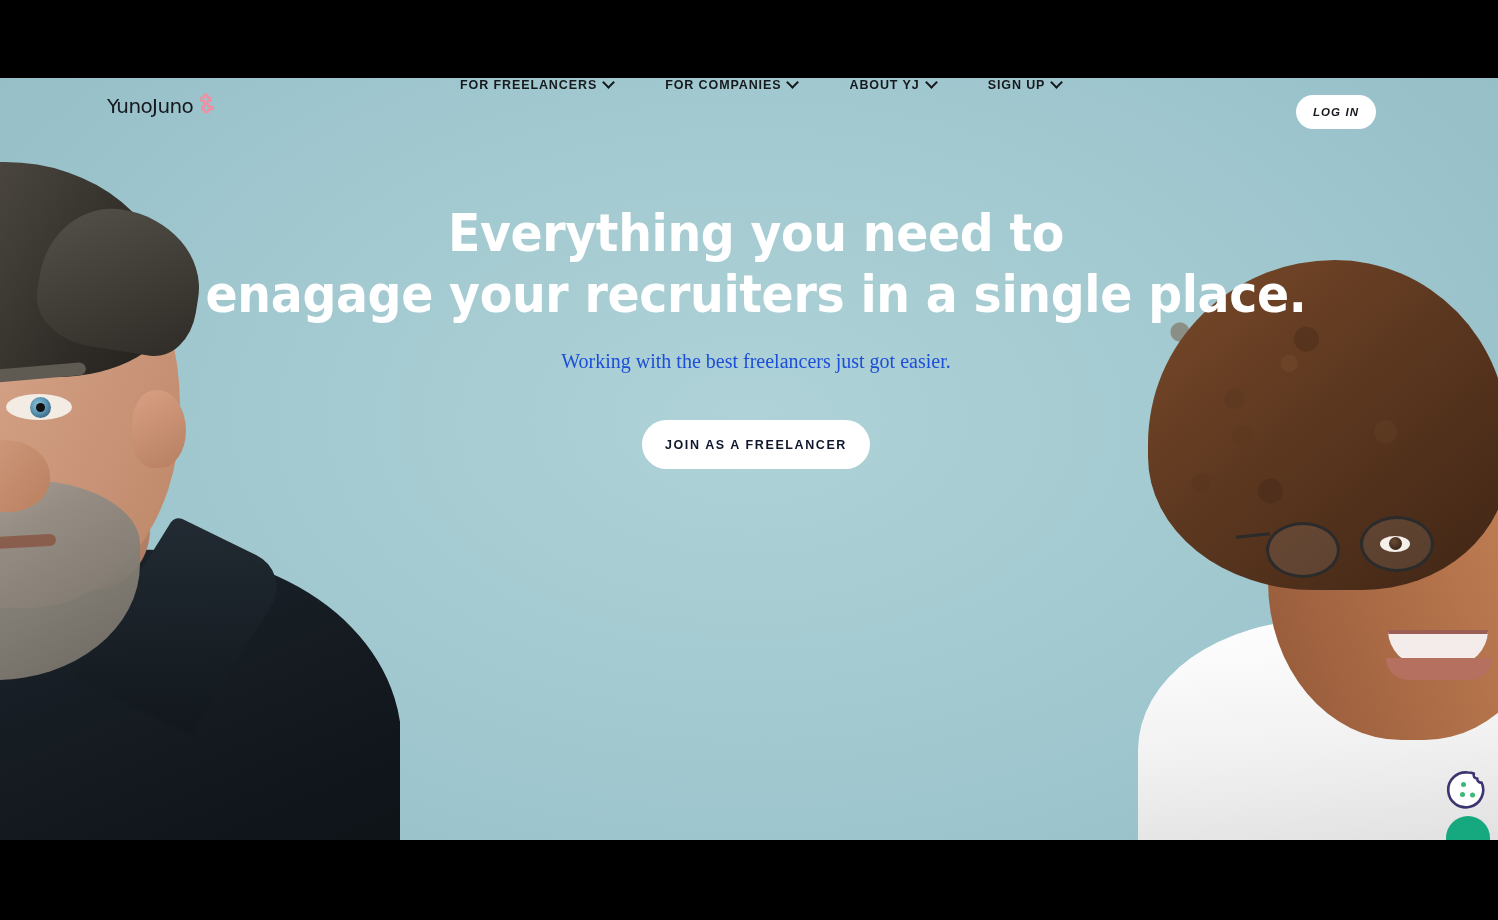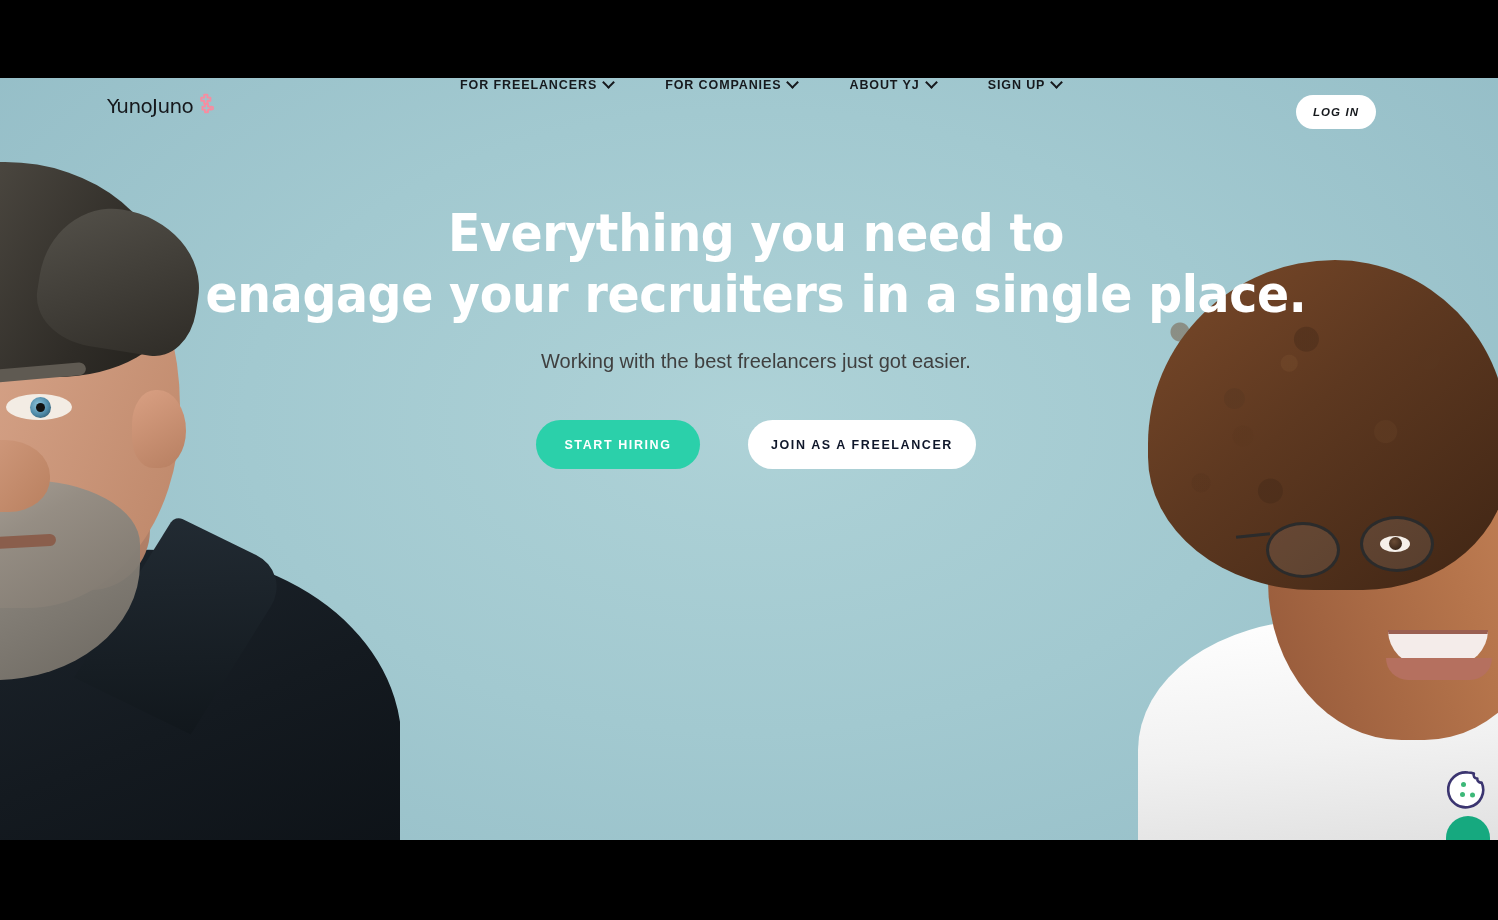--- a/index.html
+++ b/index.html
@@ -382,22 +382,23 @@
     line-height: 61px;
     color: #ffffff;
     letter-spacing: -0.4px;
     transform: scaleX(0.93);
   }
   .headline .l2 { display: block; }
   .subhead {
     margin-top: 23px;
     font-size: 20px;
     line-height: 26px;
-    color: #404040;
+    color: #1d4ed8;
     font-weight: 400;
+    font-family: Liberation Serif, serif;
   }
   .cta-row {
     margin-top: 46px;
     display: flex;
     justify-content: center;
     align-items: center;
     gap: 48px;
   }
   .btn {
     border: none;
@@ -525,21 +526,20 @@
     </div>
 
     <div class="hero-content">
       <h1 class="headline">
         <span>Everything you need to</span>
         <span class="l2">enagage your recruiters in a single place.</span>
       </h1>
       <p class="subhead">Working with the best freelancers just got easier.</p>
 
       <div class="cta-row">
-        <button class="btn btn-primary">START HIRING</button>
         <button class="btn btn-secondary">JOIN AS A FREELANCER</button>
       </div>
     </div>
 
     <div class="cookie-widget">
       <span class="cookie-icon">
         <svg viewBox="0 0 44 44" width="44" height="44" aria-hidden="true">
           <path d="M22 4.5c2.1 0 4.1.38 5.9 1.08-.5 1.05-.45 2.35.25 3.38.72 1.07 1.95 1.6 3.15 1.5-.2 1.3.3 2.66 1.44 3.46.86.6 1.9.77 2.84.56A17.5 17.5 0 1 1 22 4.5z" fill="#ffffff" stroke="#3b3570" stroke-width="2.6" stroke-linejoin="round"></path>
           <circle cx="17.5" cy="16.5" r="2.5" fill="#3cb878"></circle>
           <circle cx="16.5" cy="26.5" r="2.5" fill="#3cb878"></circle>

